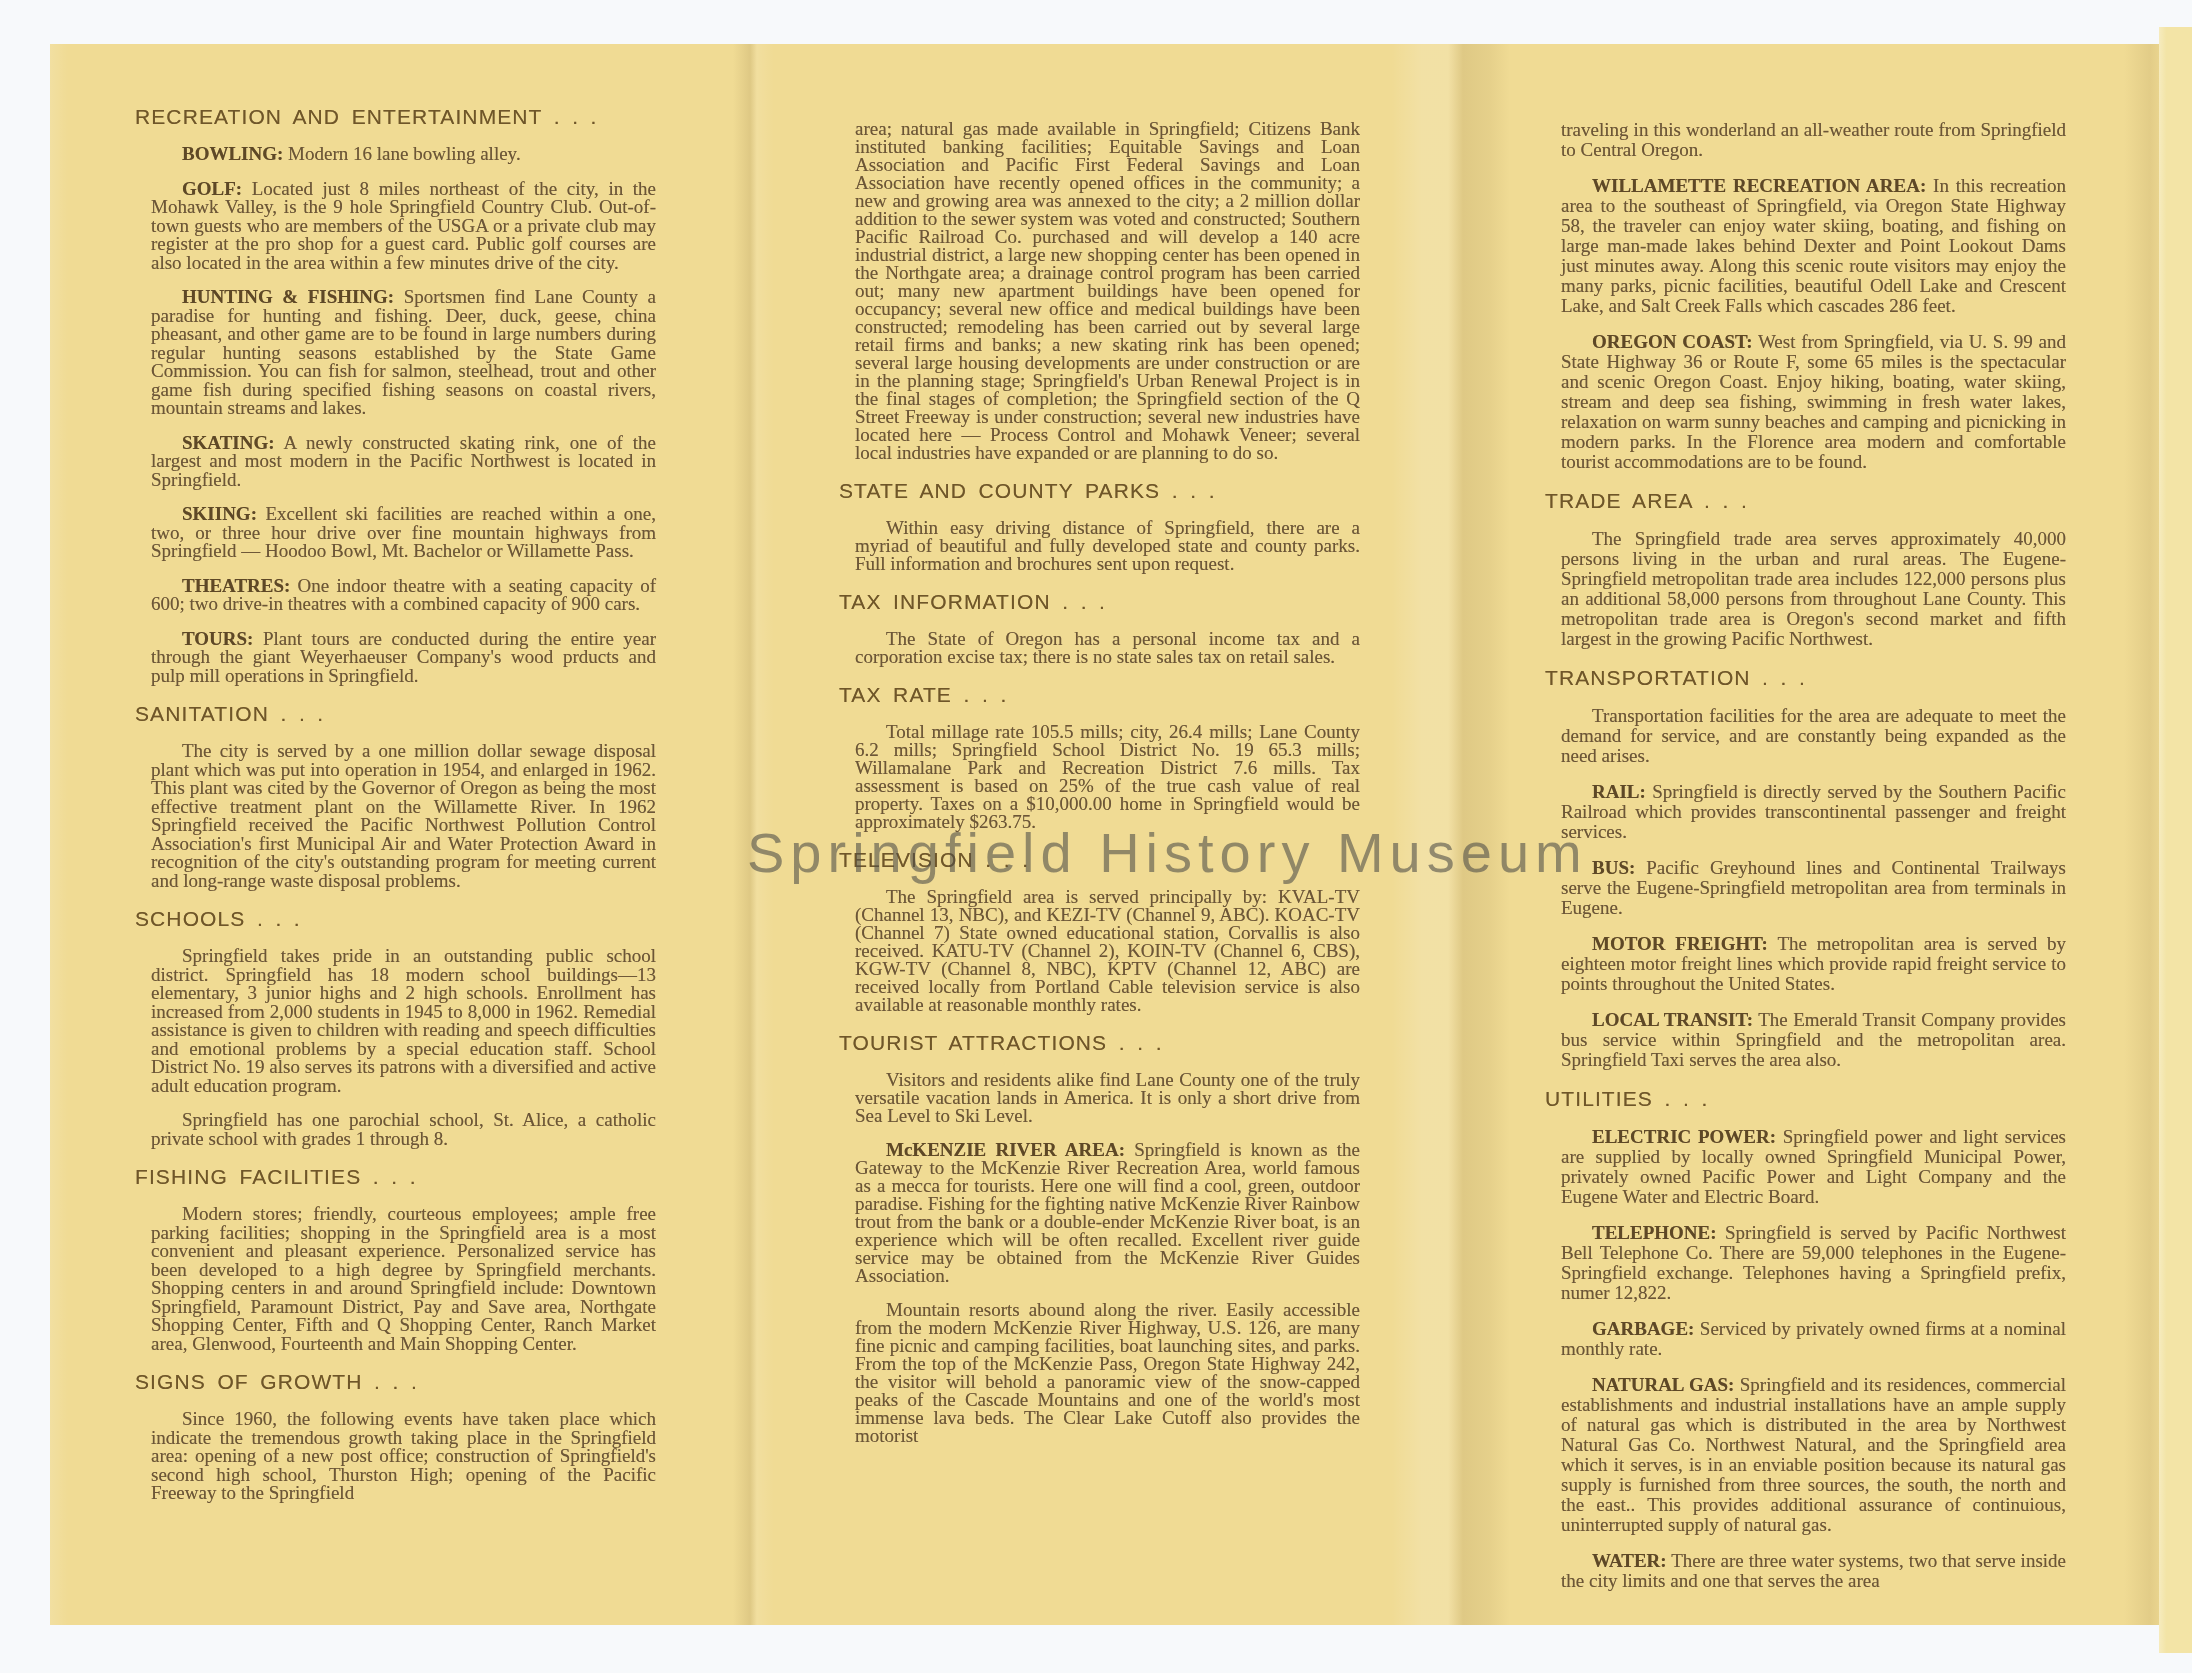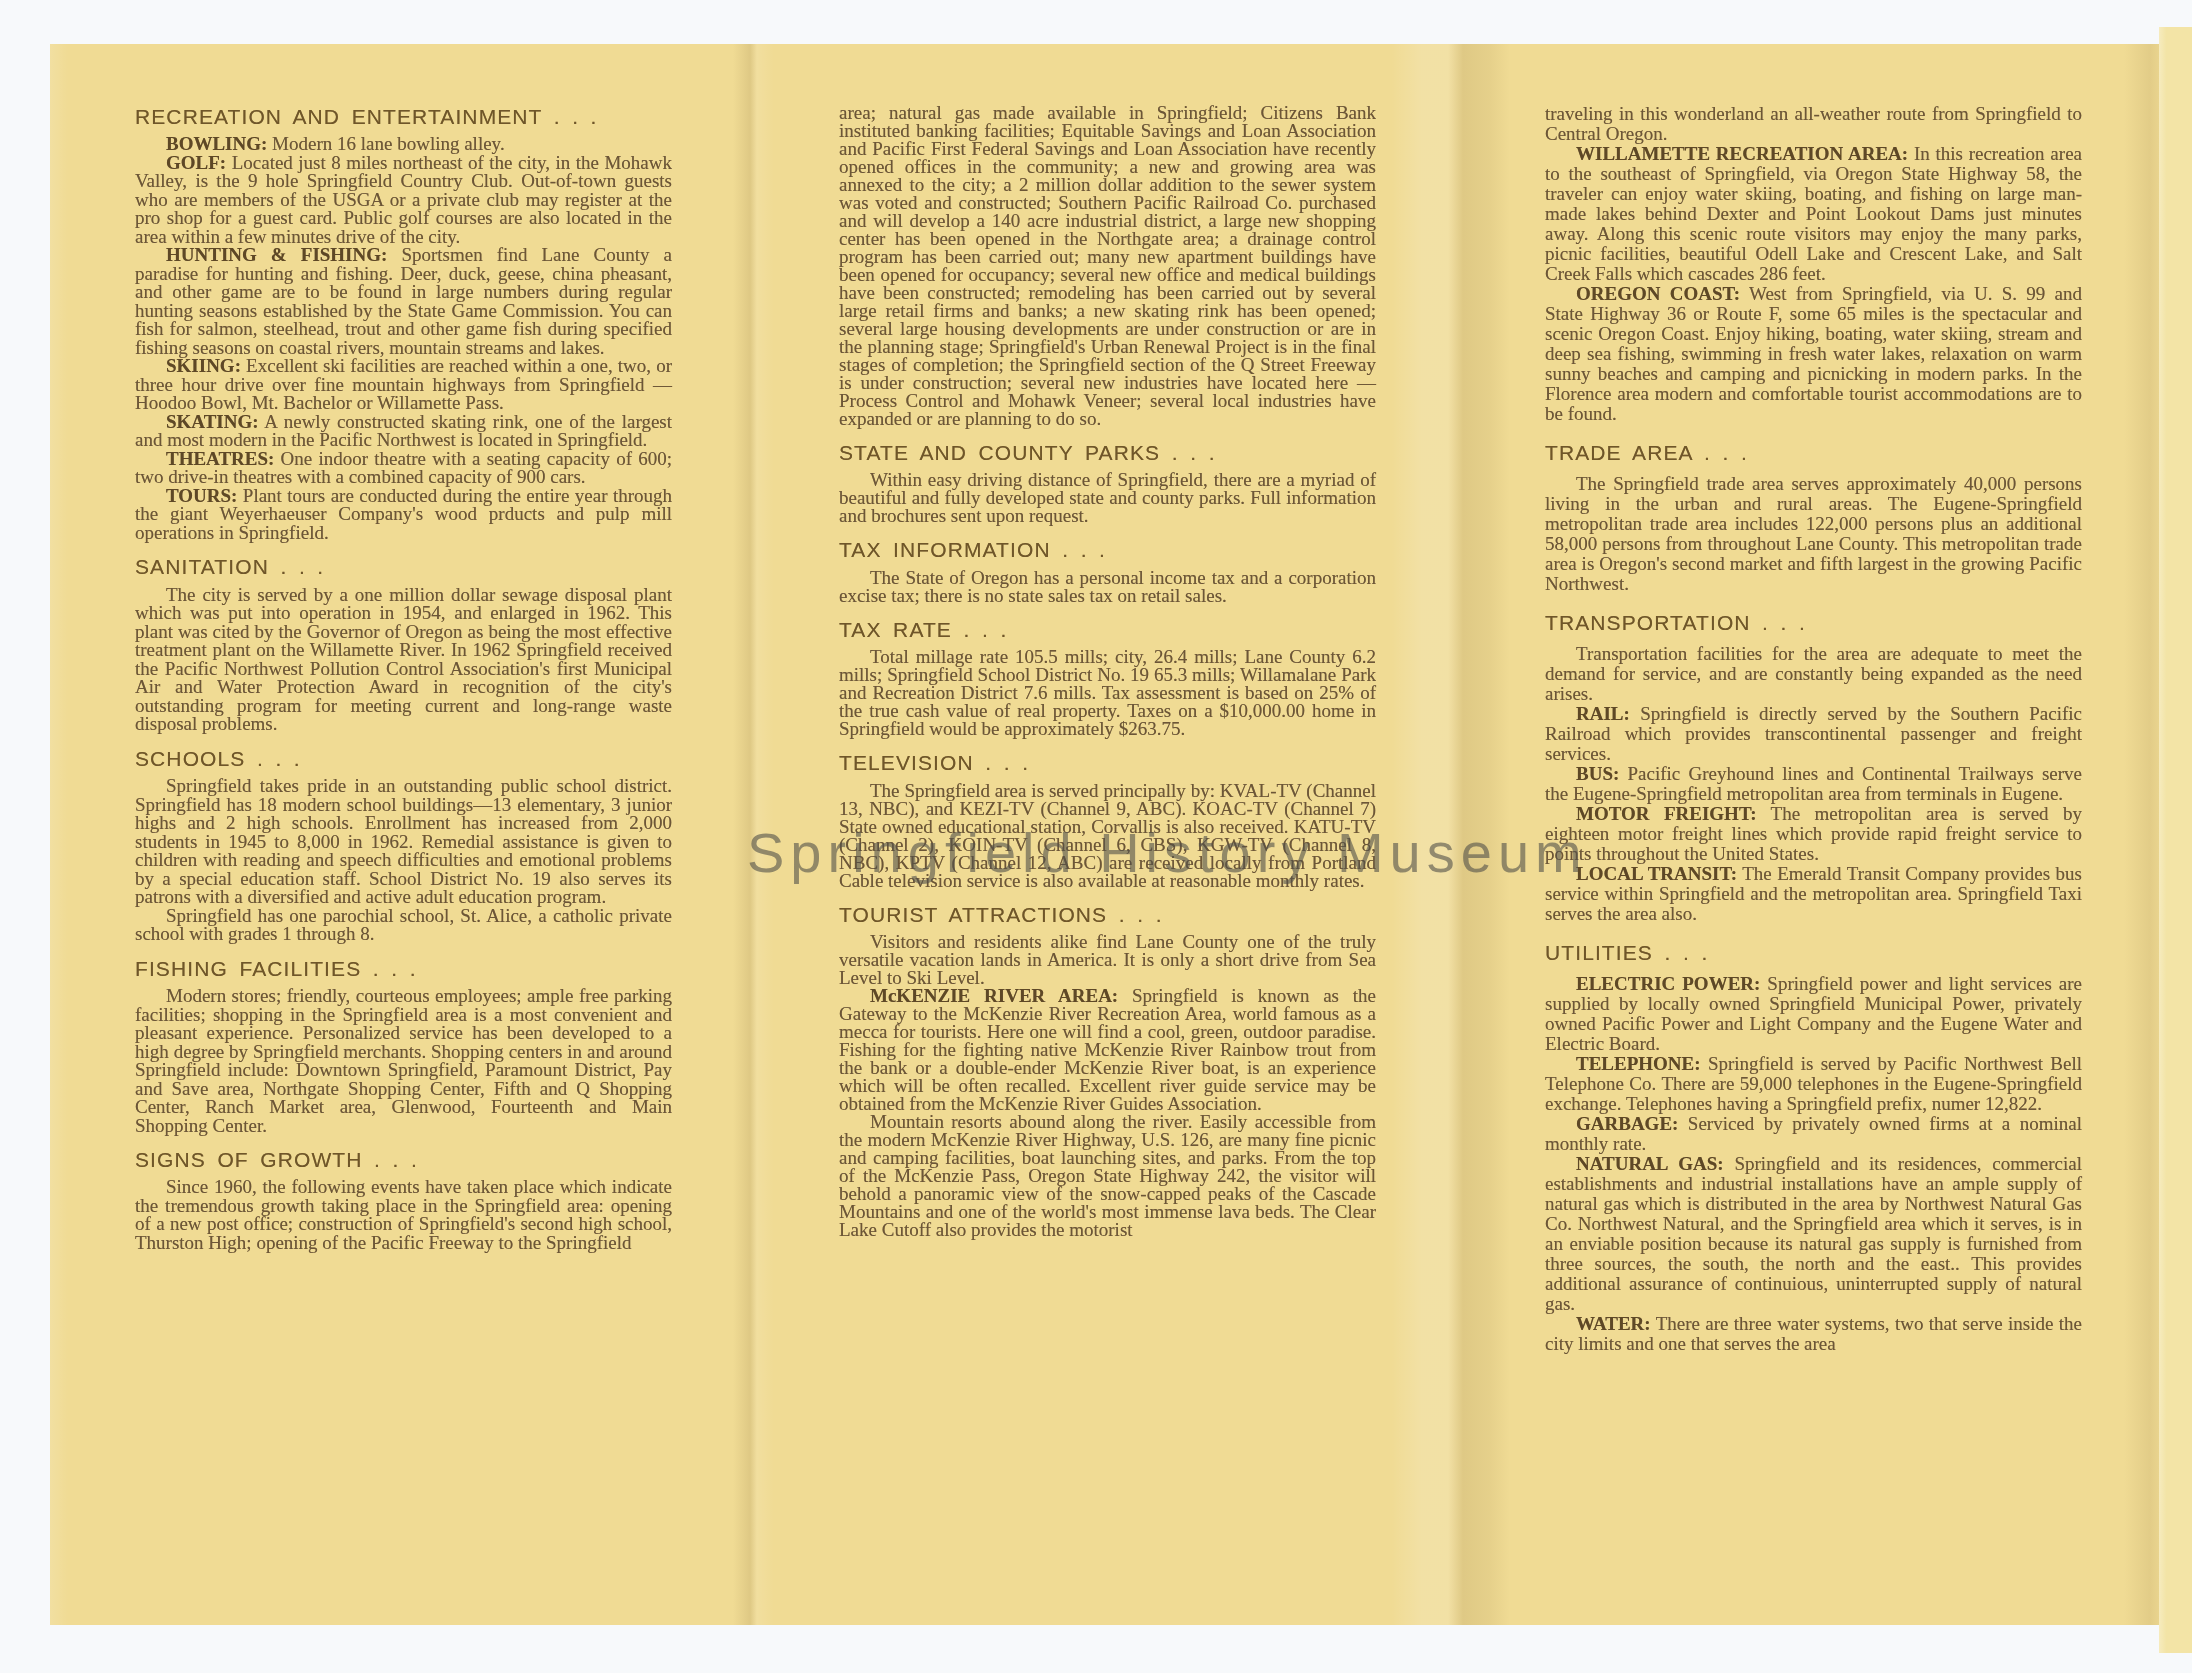--- a/index.html
+++ b/index.html
@@ -31,21 +31,21 @@
   .col-right{left:1495px;line-height:20px;}
   .heading{
     font-family:"Liberation Sans", sans-serif;
     font-size:21px;letter-spacing:1.1px;word-spacing:4.6px;
     color:#6f5629;text-align:left;line-height:25px;
     margin-top:12px;margin-bottom:6.4px;
     text-shadow:0 0 0.5px rgba(111,86,41,0.6);
   }
   .col-right .heading{margin-top:16px;margin-bottom:9.1px;}
   .sec:first-child .heading{margin-top:0;}
-  .col p{margin:0;text-indent:31px;}
+  .col p{margin:16px;text-indent:31px;}
   .col p.noindent{text-indent:0;}
   .col p.plain{text-align:left;}
   .col b{color:#5e4826;}
   .watermark{
     position:absolute;left:747px;top:820px;
     font-family:"Liberation Sans", sans-serif;
     font-size:56px;letter-spacing:6px;font-weight:400;
     color:rgba(82,80,74,0.60);
     white-space:nowrap;pointer-events:none;z-index:5;
   }
@@ -53,22 +53,22 @@
 </head>
 <body>
 
 <div class="paper">
   <div class="col col-left" id="col-0">
       <div class="sec">
         <div class="heading">RECREATION AND ENTERTAINMENT . . .</div>
         <p><b>BOWLING:</b> <span>Modern 16 lane bowling alley.</span></p>
         <p><b>GOLF:</b> <span>Located just 8 miles northeast of the city, in the Mohawk Valley, is the 9 hole Springfield Country Club. Out-of-town guests who are members of the USGA or a private club may register at the pro shop for a guest card. Public golf courses are also located in the area within a few minutes drive of the city.</span></p>
         <p><b>HUNTING &amp; FISHING:</b> <span>Sportsmen find Lane County a paradise for hunting and fishing. Deer, duck, geese, china pheasant, and other game are to be found in large numbers during regular hunting seasons established by the State Game Commission. You can fish for salmon, steelhead, trout and other game fish during specified fishing seasons on coastal rivers, mountain streams and lakes.</span></p>
+        <p><b>SKATING:</b> <span>A newly constructed skating rink, one of the largest and most modern in the Pacific Northwest is located in Springfield.</span></p>
         <p><b>SKIING:</b> <span>Excellent ski facilities are reached within a one, two, or three hour drive over fine mountain highways from Springfield — Hoodoo Bowl, Mt. Bachelor or Willamette Pass.</span></p>
-        <p><b>SKATING:</b> <span>A newly constructed skating rink, one of the largest and most modern in the Pacific Northwest is located in Springfield.</span></p>
         <p><b>THEATRES:</b> <span>One indoor theatre with a seating capacity of 600; two drive-in theatres with a combined capacity of 900 cars.</span></p>
         <p><b>TOURS:</b> <span>Plant tours are conducted during the entire year through the giant Weyerhaeuser Company's wood prducts and pulp mill operations in Springfield.</span></p>
       </div>
       <div class="sec">
         <div class="heading">SANITATION . . .</div>
         <p><span>The city is served by a one million dollar sewage disposal plant which was put into operation in 1954, and enlarged in 1962. This plant was cited by the Governor of Oregon as being the most effective treatment plant on the Willamette River. In 1962 Springfield received the Pacific Northwest Pollution Control Association's first Municipal Air and Water Protection Award in recognition of the city's outstanding program for meeting current and long-range waste disposal problems.</span></p>
       </div>
       <div class="sec">
         <div class="heading">SCHOOLS . . .</div>
         <p><span>Springfield takes pride in an outstanding public school district. Springfield has 18 modern school buildings—13 elementary, 3 junior highs and 2 high schools. Enrollment has increased from 2,000 students in 1945 to 8,000 in 1962. Remedial assistance is given to children with reading and speech difficulties and emotional problems by a special education staff. School District No. 19 also serves its patrons with a diversified and active adult education program.</span></p>

